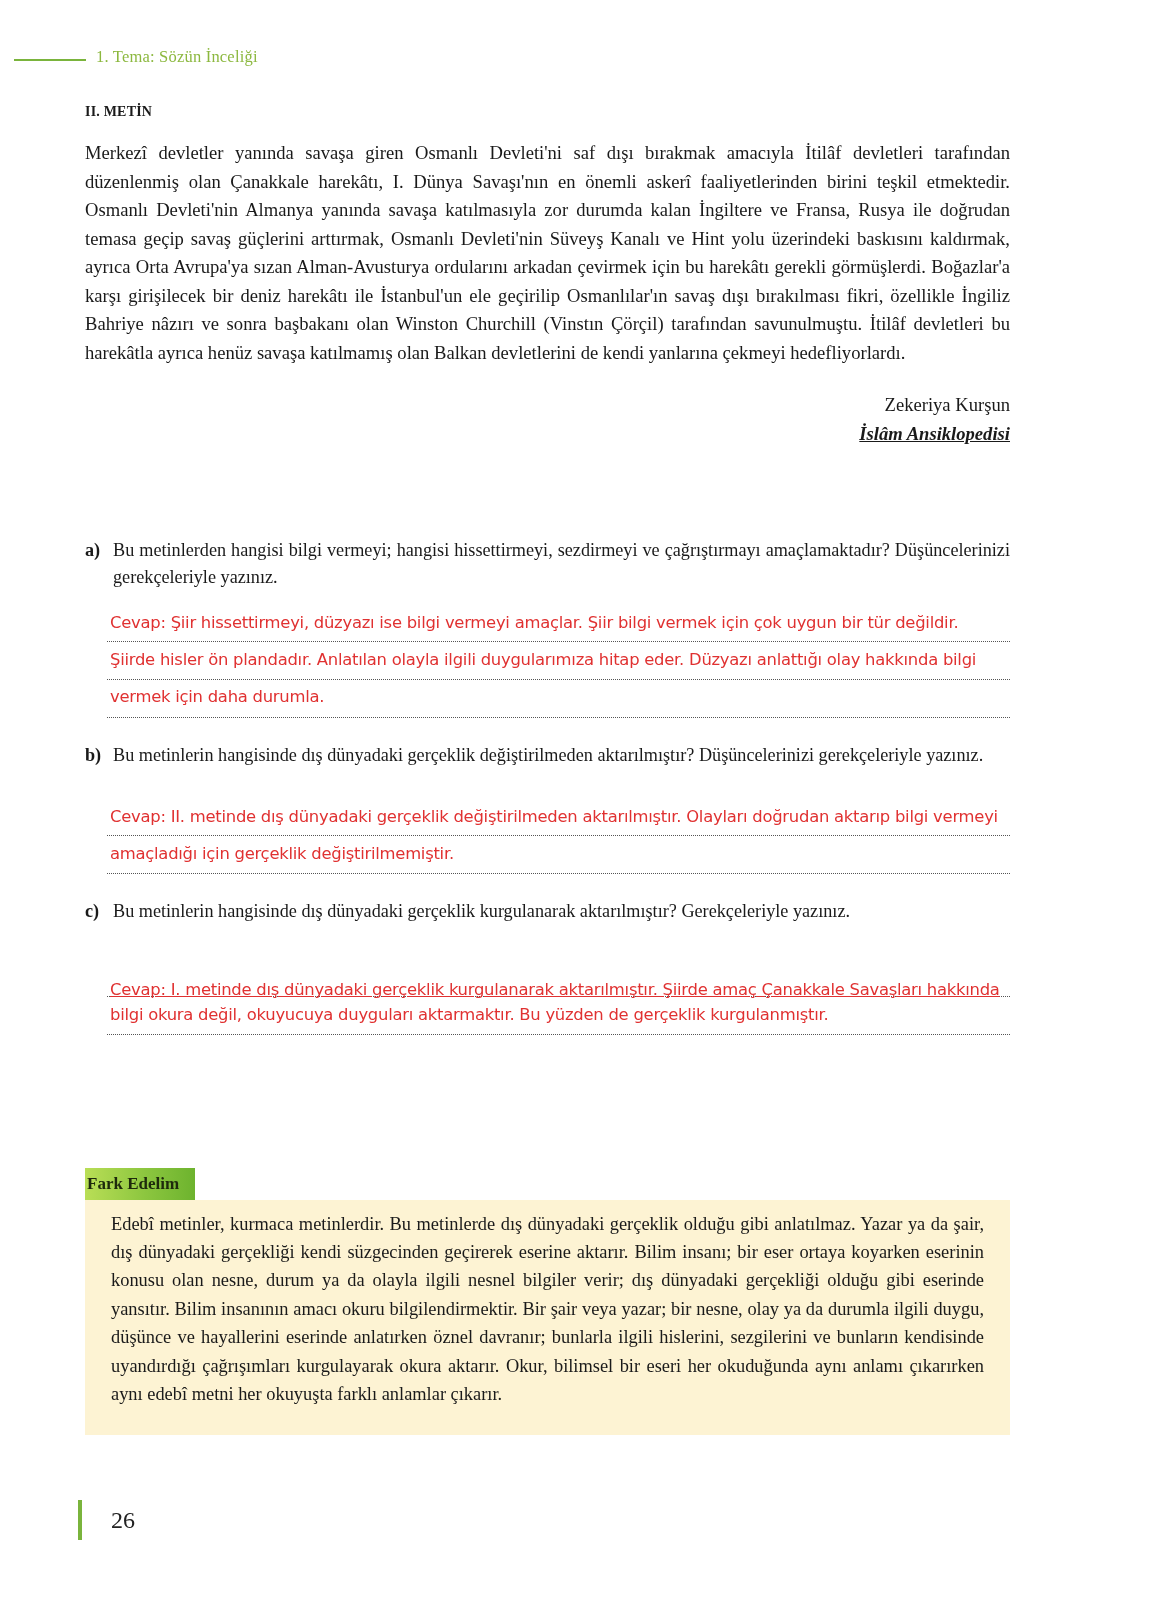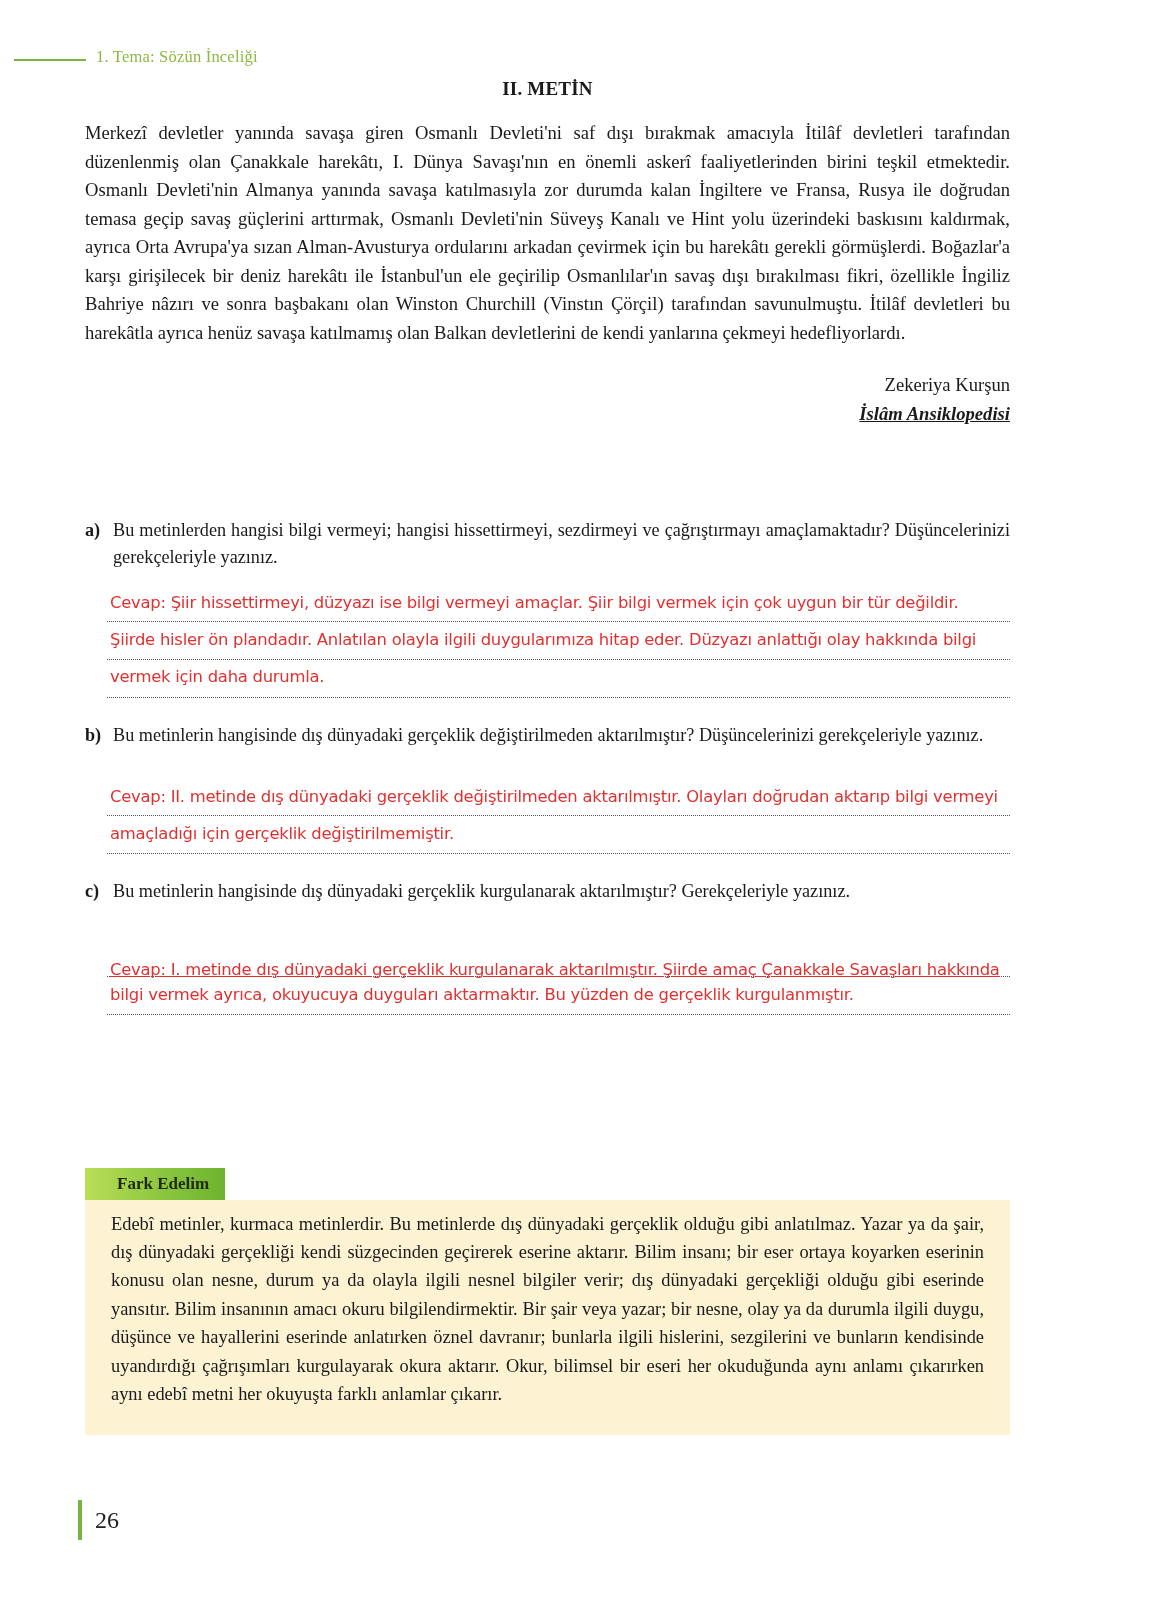--- a/index.html
+++ b/index.html
@@ -45,24 +45,24 @@
 
   
   .content {
     position: absolute;
     left: 85px;
     top: 0;
     width: 925px;
   }
 
   .metin-label {
-    text-align: center;
-    font-weight: bold;
-    font-size: 19px;
-    margin-top: 78px;
+    text-align: left;
+    font-weight: bold;
+    font-size: 14px;
+    margin-top: 104px;
     letter-spacing: 0.2px;
   }
   .metin-title {
     text-align: center;
     font-weight: bold;
     font-size: 18.5px;
     margin-top: 22px;
     letter-spacing: 0.3px;
   }
 
@@ -132,21 +132,21 @@
     top: 1168px;
     width: 925px;
   }
   .fark-tab {
     display: inline-block;
     background: linear-gradient(to right, #b9de56 0%, #8cc63f 55%, #6db32e 100%);
     color: #1e2a0c;
     font-family: "Liberation Serif", serif;
     font-weight: bold;
     font-size: 17px;
-    padding: 6px 16px 6px 32px;
+    padding: 6px 16px 6px 2px;
     line-height: 1.15;
   }
   .fark-box {
     background: #fdf3d3;
     padding: 10px 26px 26px 26px;
     font-size: 18.4px;
     line-height: 1.545;
     text-align: justify;
     color: #1a1a1a;
   }
@@ -161,20 +161,21 @@
   }
   .footer .bar {
     width: 4px;
     height: 40px;
     background: #7ab43c;
     margin-right: 13px;
   }
   .footer .pageno {
     font-size: 24px;
     color: #222222;
+    margin-left: 16px;
   }
 </style>
 </head>
 <body>
 
 <div class="page">
 
   <div class="run-head">
     <div class="rule"></div>
     <div class="htext">1. Tema: Sözün İnceliği</div>
@@ -221,21 +222,21 @@
 
     <div class="q-block" style="margin-top:24px;">
       <div class="question">
         <div class="q-letter">c)</div>
         <div class="q-text">Bu metinlerin hangisinde dış dünyadaki gerçeklik kurgulanarak aktarılmıştır? Gerekçeleriyle yazınız.</div>
       </div>
       <div class="ans-area" style="margin-top:34px;">
         <div class="ans-line"></div>
         <div class="ans-line"></div>
         <div class="ans-ink" style="top:12px;text-decoration:underline;">Cevap: I. metinde dış dünyadaki gerçeklik kurgulanarak aktarılmıştır. Şiirde amaç Çanakkale Savaşları hakkında</div>
-        <div class="ans-ink" style="top:37px;">bilgi vermek ayrıca, okuyucuya duyguları aktarmaktır. Bu yüzden de gerçeklik kurgulanmıştır.</div>
+        <div class="ans-ink" style="top:37px;">bilgi okura değil, okuyucuya duyguları aktarmaktır. Bu yüzden de gerçeklik kurgulanmıştır.</div>
       </div>
     </div>
 
   </div>
 
   <div class="fark-wrap">
     <div class="fark-tab">Fark Edelim</div>
     <div class="fark-box">Edebî metinler, kurmaca metinlerdir. Bu metinlerde dış dünyadaki gerçeklik olduğu gibi anlatılmaz. Yazar ya da şair, dış dünyadaki gerçekliği kendi süzgecinden geçirerek eserine aktarır. Bilim insanı; bir eser ortaya koyarken eserinin konusu olan nesne, durum ya da olayla ilgili nesnel bilgiler verir; dış dünyadaki gerçekliği olduğu gibi eserinde yansıtır. Bilim insanının amacı okuru bilgilendirmektir. Bir şair veya yazar; bir nesne, olay ya da durumla ilgili duygu, düşünce ve hayallerini eserinde anlatırken öznel davranır; bunlarla ilgili hislerini, sezgilerini ve bunların kendisinde uyandırdığı çağrışımları kurgulayarak okura aktarır. Okur, bilimsel bir eseri her okuduğunda aynı anlamı çıkarırken aynı edebî metni her okuyuşta farklı anlamlar çıkarır.</div>
   </div>
 

